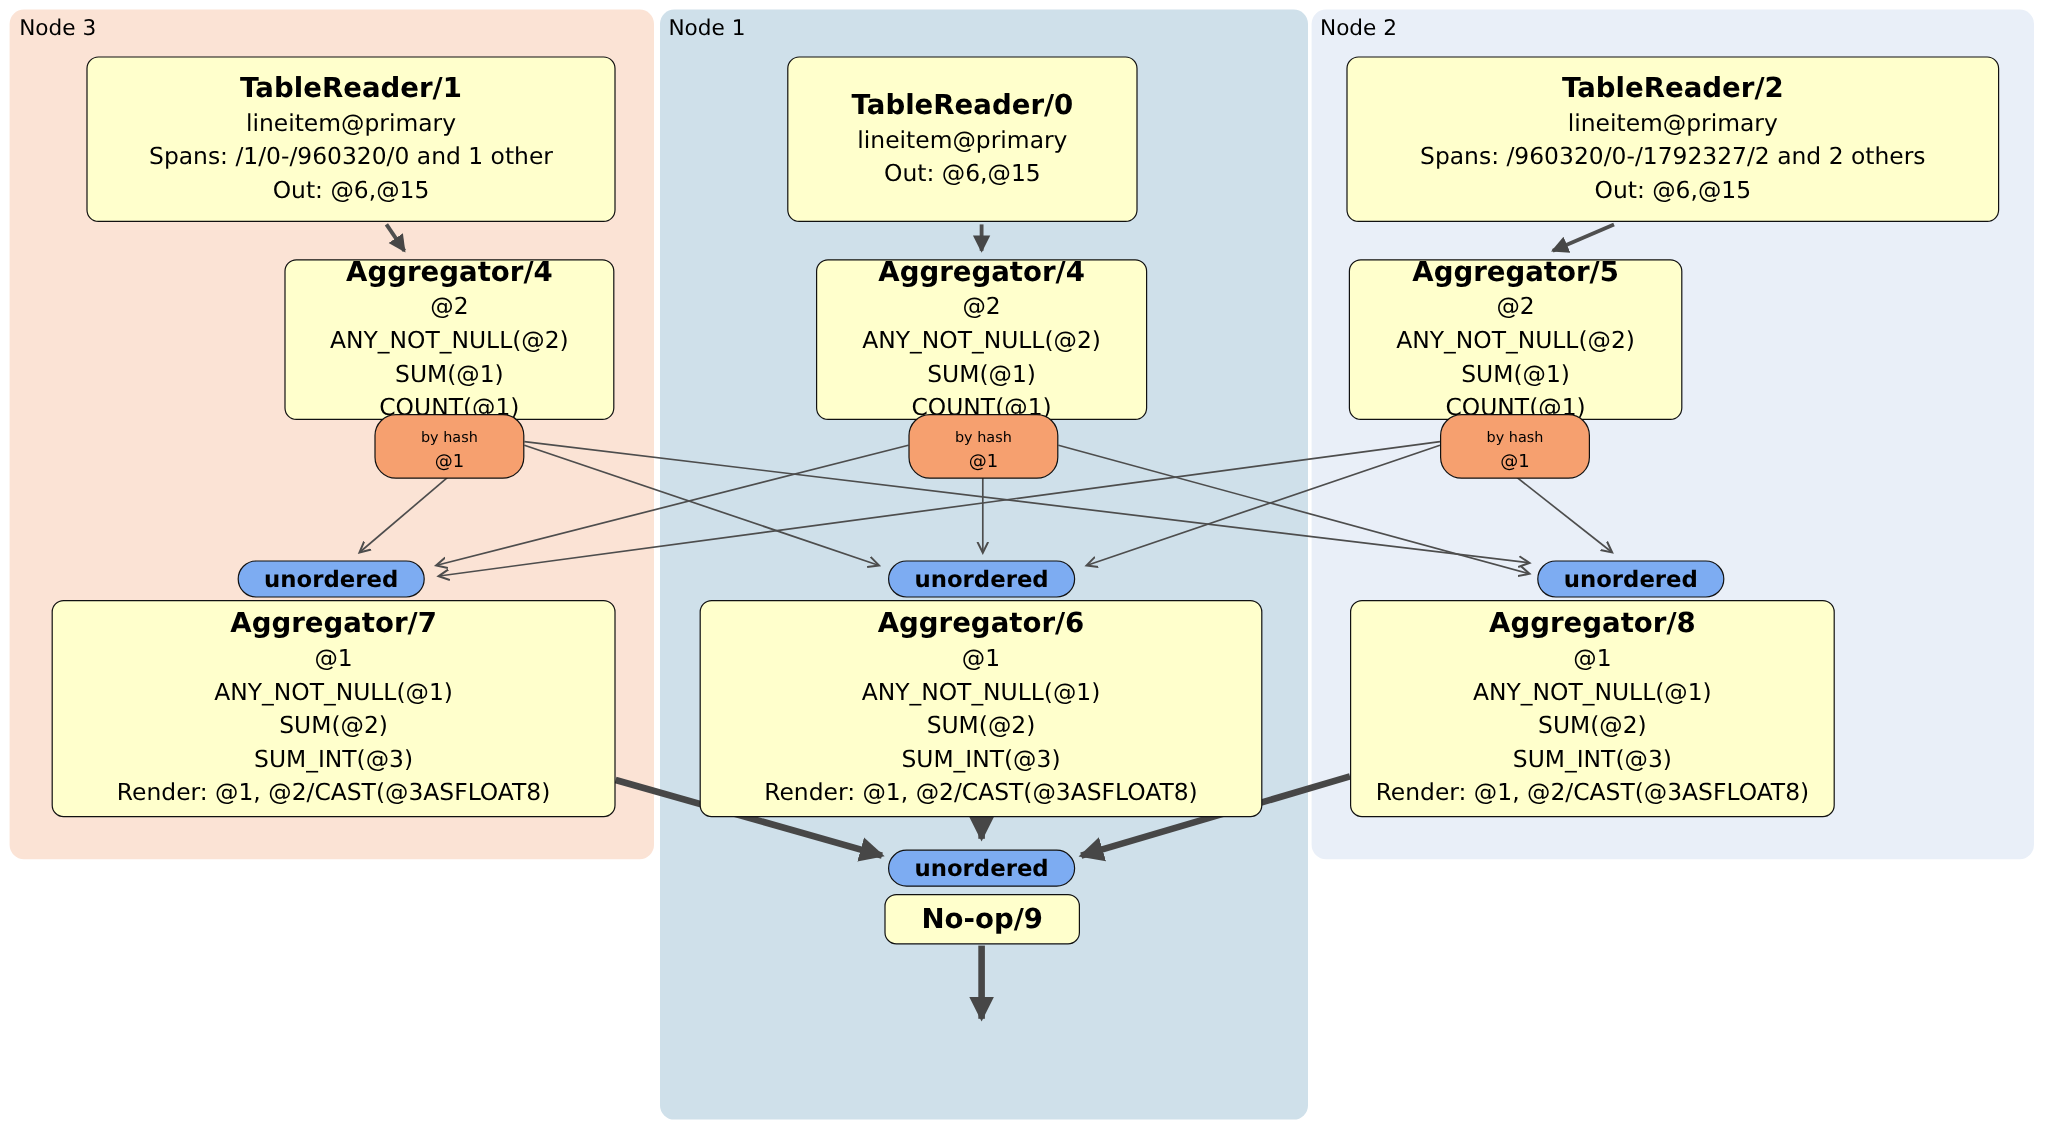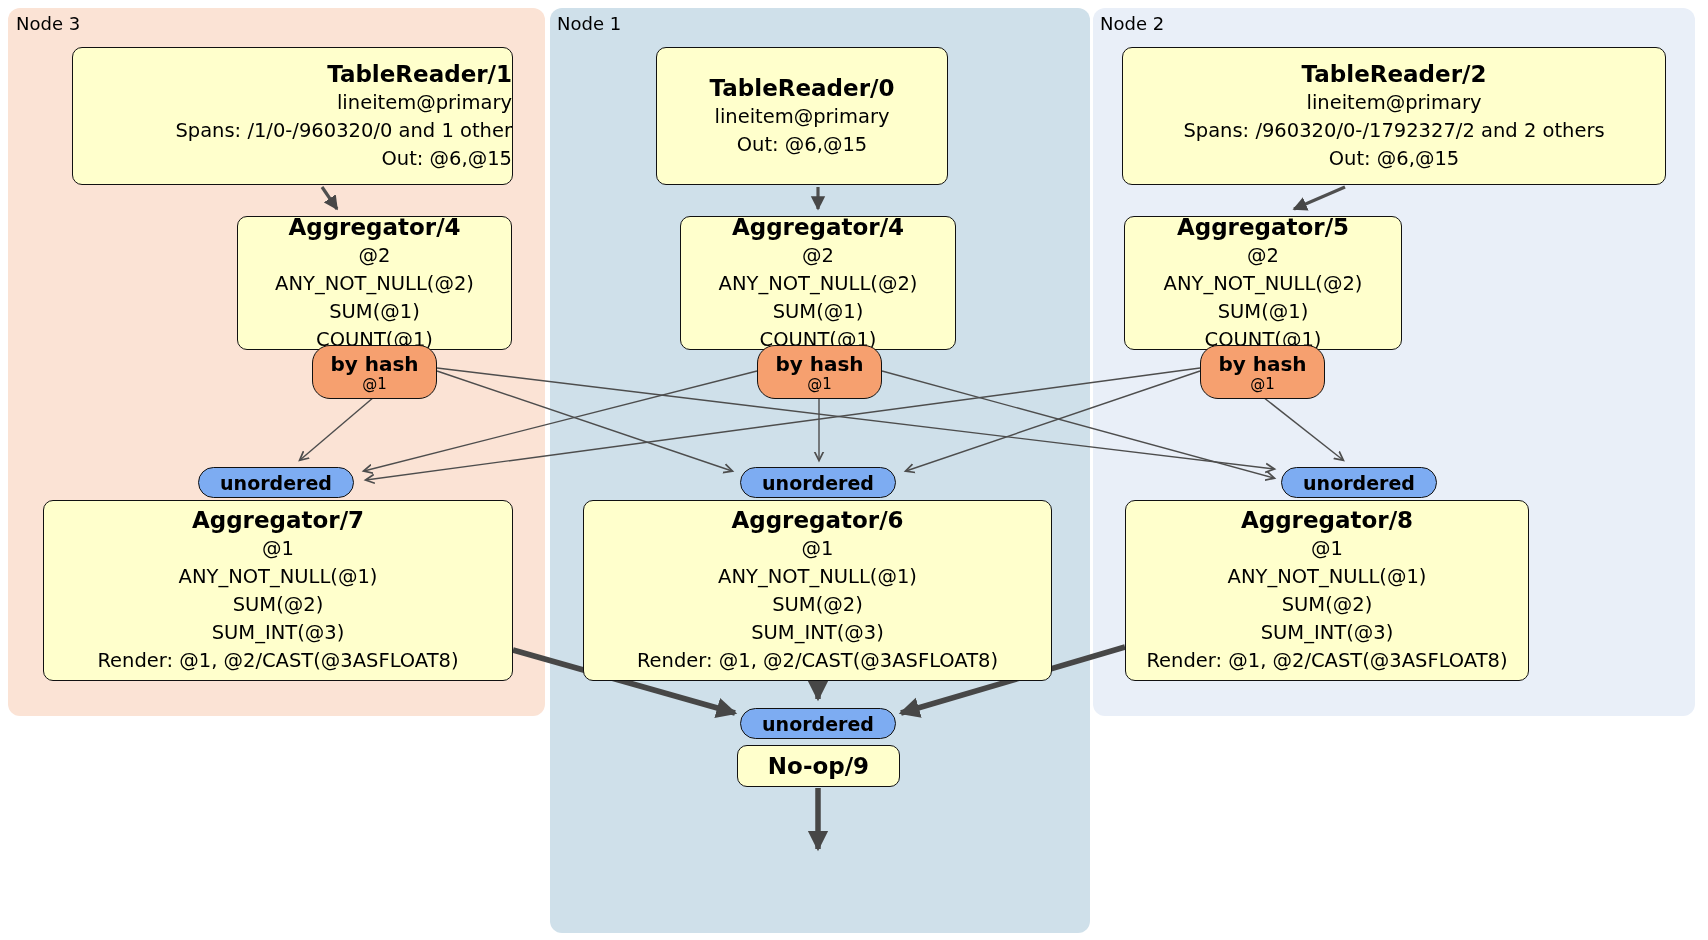--- a/index.html
+++ b/index.html
@@ -17,21 +17,21 @@
     align-items: center; justify-content: center; text-align: center; color: #000;
   }
   .box-title { font-weight: bold; font-size: 23px; line-height: 29px; white-space: nowrap; }
   .box-line  { font-size: 19.5px; line-height: 28px; white-space: nowrap; }
 
   .badge-hash {
     position: absolute; background: #f6a06f; border: 1.6px solid #111;
     border-radius: 18px; display: flex; flex-direction: column;
     align-items: center; justify-content: center; color: #000;
   }
-  .bh-label { font-weight: bold; font-size: 20px; line-height: 24px; text-align: right; }
+  .bh-label { font-weight: normal; font-size: 12px; line-height: 24px; text-align: right; }
   .bh-sub   { font-size: 15px; line-height: 17px; }
 
   .badge-unordered {
     position: absolute; background: #7dacf2; border: 1.6px solid #111;
     border-radius: 17px; display: flex; align-items: center; justify-content: center;
     font-weight: bold; font-size: 19px; color: #000;
   }
 </style>
 </head>
 <body>
@@ -78,21 +78,21 @@
     </g>
 
     <g stroke="#474747" stroke-width="5.5" fill="none">
       <path d="M513,650 L735,713" marker-end="url(#bighead)"></path>
       <path d="M818,683 L818,699" marker-end="url(#bighead)"></path>
       <path d="M1125,647 L901,713" marker-end="url(#bighead)"></path>
       <path d="M818,788 L818,849" marker-end="url(#bighead)"></path>
     </g>
   </svg>
 
-  <div class="pbox" style="left:72px; top:47px; width:441px; height:138px;align-items:flex-end;">
+  <div class="pbox" style="left:72px; top:47px; width:441px; height:138px;">
     <div class="box-title">TableReader/1</div>
     <div class="box-line">lineitem@primary</div>
     <div class="box-line">Spans: /1/0-/960320/0 and 1 other</div>
     <div class="box-line">Out: @6,@15</div>
   </div>
 
   <div class="pbox" style="left:656px; top:47px; width:292px; height:138px;text-align:center;">
     <div class="box-title">TableReader/0</div>
     <div class="box-line">lineitem@primary</div>
     <div class="box-line">Out: @6,@15</div>

